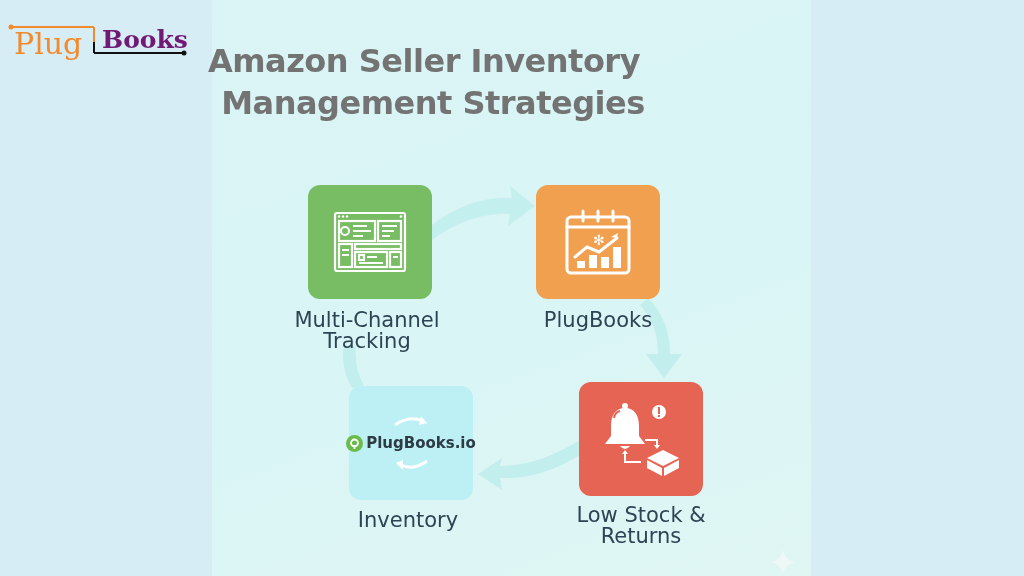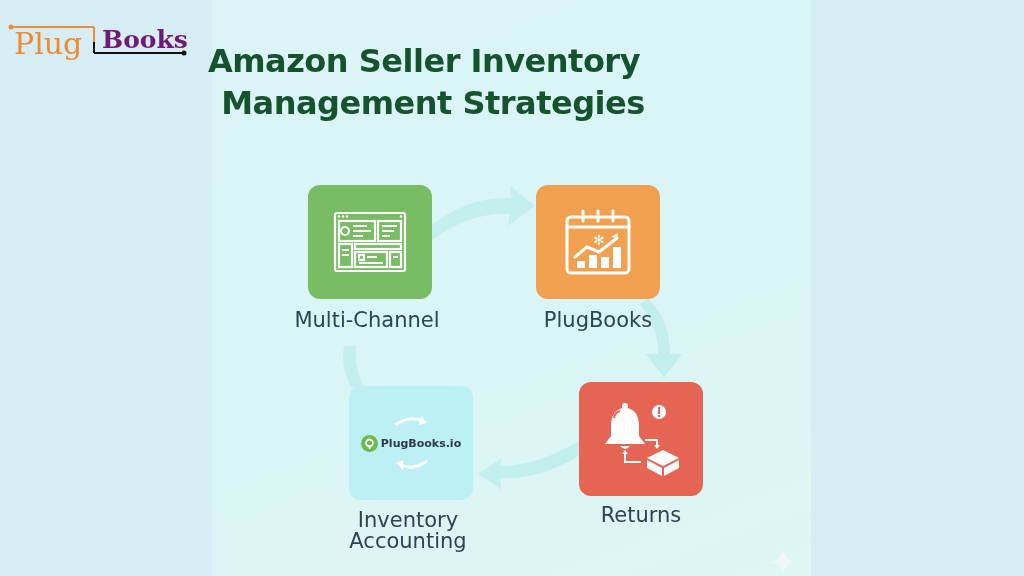--- a/index.html
+++ b/index.html
@@ -22,40 +22,40 @@
       position: absolute; left: 94px; top: 3px;
       font-family: "DejaVu Serif", "Liberation Serif", serif;
       font-size: 25px; color: #701a75; font-weight: bold;
     }
     .panel {
       position: absolute; left: 212px; top: 0; width: 599px; height: 576px;
       background: linear-gradient(160deg, #dbf4f5 0%, #d9f5f6 50%, #dff6f3 100%);
     }
     .title {
       position: absolute; left: 0; width: 848px; top: 40px;
-      text-align: center; color: #14532d; font-weight: bold;
+      text-align: center; color: #737373; font-weight: bold;
       font-size: 32px; line-height: 42px; letter-spacing: -0.5px;
     }
     .title .l2 { display: block; padding-left: 18px; }
     .card {
       position: absolute; width: 124px; height: 114px; border-radius: 12px;
       display: flex; align-items: center; justify-content: center;
     }
     .card.green { left: 308px; top: 185px; background: #78bd63; }
     .card.orange { left: 536px; top: 185px; background: #f0a04f; }
     .card.cyan { left: 349px; top: 386px; background: #bdf0f4; }
     .card.red { left: 579px; top: 382px; background: #e66453; }
     .label {
       position: absolute; text-align: center; color: #2d4454;
       font-size: 21px; line-height: 21px; width: 180px;
     }
     .arrows { position: absolute; left: 0; top: 0; }
     .pb-logo {
       display: flex; align-items: center; gap: 3px;
-      font-size: 11px; color: #2e3b44; font-weight: bold;
+      font-size: 15px; color: #2e3b44; font-weight: bold;
     }
     .pb-mark {
       width: 17px; height: 17px; border-radius: 50%; background: #6bba4c;
       display: flex; align-items: center; justify-content: center;
     }
     .sparkle {
       position: absolute; left: 769px; top: 548px; width: 28px; height: 28px;
     }
   </style>
 </head>
@@ -121,20 +121,21 @@
         <rect x="9" y="43" width="7" height="2"></rect>
       <rect x="34" y="45" width="10" height="2"></rect>
         <rect x="26" y="51" width="24" height="2"></rect>
       <rect x="60" y="45" width="5" height="2"></rect>
     </g>
     <circle cx="12" cy="20" r="4" fill="none" stroke="#fff" stroke-width="2"></circle>
   </svg>
 </div>
 <div class="label" style="left:277px; top:310px;">
   <div>Multi-Channel</div>
+  <div>Tracking</div>
 </div>
 
 <div class="card orange">
   <svg width="70" height="70" viewBox="0 0 70 70">
     <g fill="none" stroke="#fff" stroke-width="3" stroke-linecap="round">
       <rect x="4" y="10" width="62" height="56" rx="4"></rect>
       <line x1="4" y1="20" x2="66" y2="20"></line>
       <line x1="20" y1="4" x2="20" y2="14"></line>
       <line x1="35" y1="4" x2="35" y2="14"></line>
       <line x1="50" y1="4" x2="50" y2="14"></line>
@@ -170,20 +171,21 @@
     <path d="M13 16 Q14 10 19 9" stroke="#e66453" stroke-width="2" fill="none"></path>
     <g fill="none" stroke="#fff" stroke-width="2">
       <polyline points="44,38 56,38 56,44"></polyline>
       <polyline points="40,60 24,60 24,52"></polyline>
     </g>
     <path d="M53 43 L59 43 L56 47 Z" fill="#fff"></path>
     <path d="M21 52 L27 52 L24 48 Z" fill="#fff"></path>
   </svg>
 </div>
 <div class="label" style="left:551px; top:505px;">
+  <div>Low Stock &amp;</div>
   <div>Returns</div>
 </div>
 
 <div class="card cyan">
   <div style="position:relative; width:120px; height:80px; display:flex; align-items:center; justify-content:center;">
     <svg width="40" height="14" style="position:absolute; left:40px; top:10px;">
       <path d="M4 12 Q18 2 32 8" stroke="#fff" stroke-width="3" fill="none"></path>
       <path d="M30 3 L36 10 L28 12 Z" fill="#fff"></path>
     </svg>
     <div class="pb-logo">
@@ -196,18 +198,17 @@
       <span>PlugBooks.io</span>
     </div>
     <svg width="40" height="14" style="position:absolute; left:42px; top:56px;">
       <path d="M34 2 Q20 12 8 6" stroke="#fff" stroke-width="3" fill="none"></path>
       <path d="M10 1 L3 4 L10 11 Z" fill="#fff"></path>
     </svg>
   </div>
 </div>
 <div class="label" style="left:318px; top:510px;">
   <div>Inventory</div>
-  <div>Accounting</div>
 </div>
 
 <svg class="sparkle" viewBox="0 0 28 28">
   <path d="M14 2 Q16 12 26 14 Q16 16 14 26 Q12 16 2 14 Q12 12 14 2 Z" fill="#eef9f7"></path>
 </svg>
 
 </body></html>

